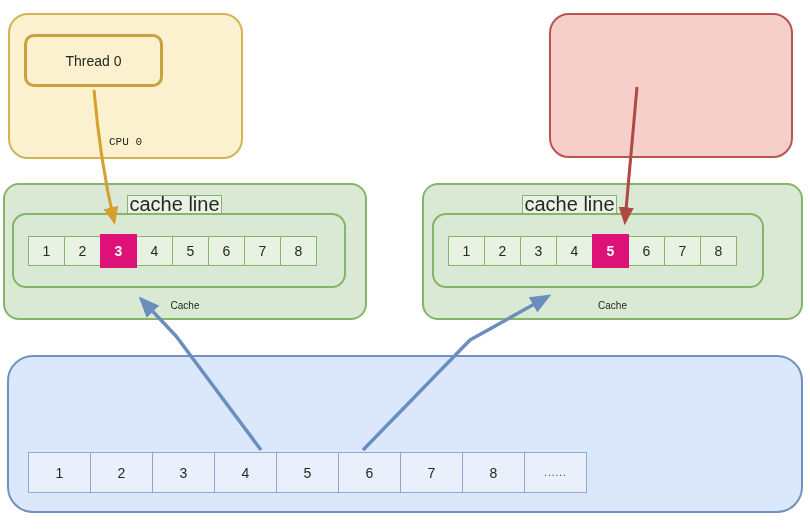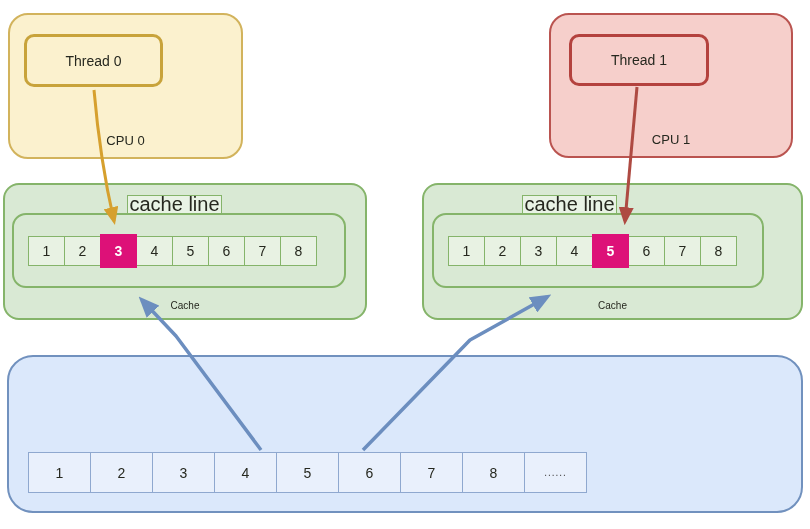--- a/index.html
+++ b/index.html
@@ -10,21 +10,21 @@
   .abs{position:absolute;box-sizing:border-box;}
 
   
   .cpu{border-radius:20px;}
   .cpu0{left:8px;top:13px;width:235px;height:146px;background:var(--yellow-fill);border:2px solid var(--yellow-stroke);}
   .cpu1{left:549px;top:13px;width:244px;height:145px;background:var(--red-fill);border:2px solid var(--red-stroke);}
   .thread{position:absolute;display:flex;align-items:center;justify-content:center;
           font-size:14px;border-radius:10px;box-sizing:border-box;}
   .thread0{left:14px;top:19px;width:139px;height:53px;border:3px solid var(--thread0-stroke);}
   .thread1{left:18px;top:19px;width:140px;height:52px;border:3px solid var(--thread1-stroke);}
-  .cpu-label{position:absolute;left:0;right:0;bottom:9px;text-align:center;font-size:13px;}
+  .cpu-label{position:absolute;left:0;right:0;bottom:9px;text-align:center;font-size:11px;font-family:Liberation Mono, monospace;}
 
   
   .cache{background:var(--green-fill);border:2px solid var(--green-stroke);border-radius:16px;}
   .cache0{left:3px;top:183px;width:364px;height:137px;}
   .cache1{left:422px;top:183px;width:381px;height:137px;}
   .cache-inner{position:absolute;top:28px;height:75px;border:2px solid var(--green-stroke);
                border-radius:14px;box-sizing:border-box;}
   .cache0 .cache-inner{left:7px;width:334px;}
   .cache1 .cache-inner{left:8px;width:332px;}
   .cacheline-label{position:absolute;top:10px;width:95px;height:19px;z-index:2;
@@ -69,24 +69,20 @@
 <div class="canvas">
 
   <div class="abs cpu cpu0">
     <div class="thread thread0">
       <span>Thread 0</span>
     </div>
     <div class="cpu-label">CPU 0</div>
   </div>
 
   <div class="abs cpu cpu1">
-    <div class="thread thread1">
-      <span>Thread 1</span>
-    </div>
-    <div class="cpu-label">CPU 1</div>
   </div>
 
   <div class="abs cache cache0">
     <div class="cacheline-label">cache line</div>
     <div class="cache-inner">
       <div class="cellrow">
         <div class="ccell">1</div>
         <div class="ccell">2</div>
         <div class="ccell hl">3</div>
         <div class="ccell">4</div>

